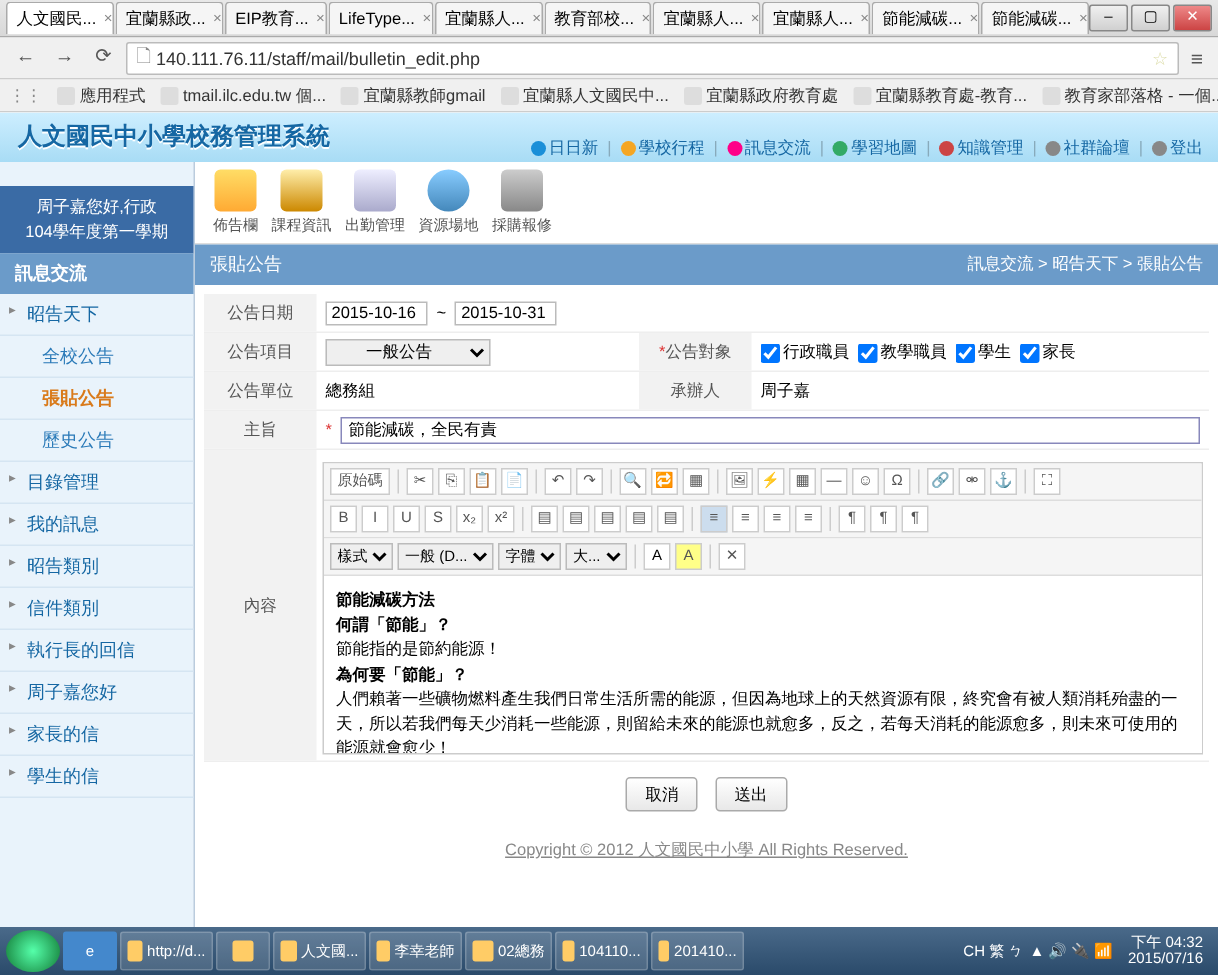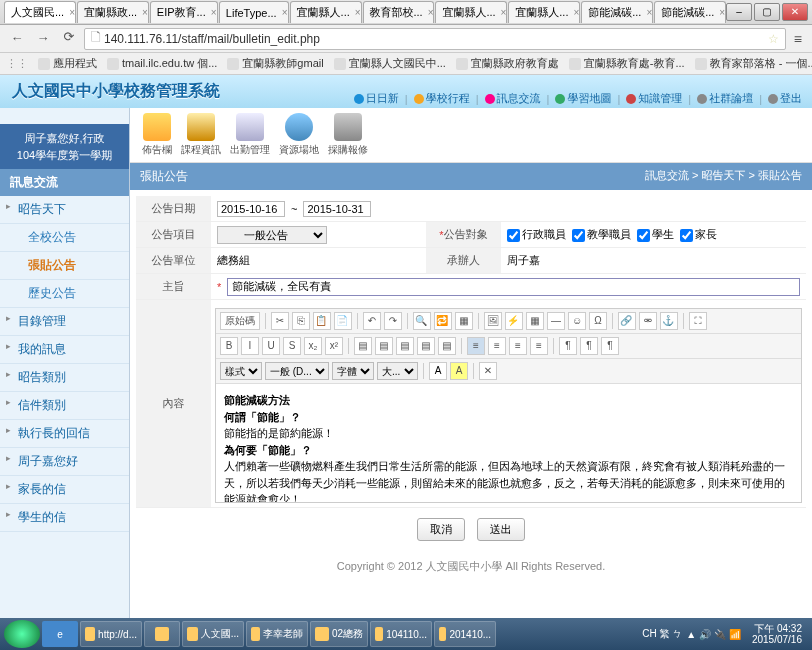--- a/index.html
+++ b/index.html
@@ -71,21 +71,21 @@
 .ed-btn.active { background: #cde; }
 .ed-sep { width: 1px; height: 16px; background: #ccc; margin: 0 2px; }
 .ed-sel { border: 1px solid #bbb; font-size: 10px; height: 18px; }
 .ed-body { padding: 8px; font-size: 11px; line-height: 1.5; height: 118px; overflow: auto; background: #fff; }
 .ed-body b { font-weight: bold; }
 .ed-status { background: #f5f5f5; border-top: 1px solid #ddd; padding: 3px 6px; font-size: 10px; color: #888; }
 
 .btn-row { text-align: center; padding: 10px; }
 .btn { border: 1px solid #aaa; background: linear-gradient(#fff,#e8e8e8); padding: 3px 12px; font-size: 11px; border-radius: 3px; margin: 0 4px; cursor: pointer; }
 
-.footer { text-align: center; font-size: 11px; color: #888; padding: 8px; }
+.footer { text-align: center; font-size: 11px; color: #888; padding: 8px; text-decoration: underline; }
 
 
 .taskbar { position: absolute; bottom: 0; left: 0; right: 0; height: 32px; background: linear-gradient(#4a6a8a,#2a4a6a); display: flex; align-items: center; padding: 0 4px; gap: 2px; }
 .task-btn { height: 26px; min-width: 36px; border-radius: 2px; display: flex; align-items: center; justify-content: center; padding: 0 4px; font-size: 10px; color: #fff; }
 .start { width: 36px; height: 28px; background: radial-gradient(circle,#5fa,#173); border-radius: 50%; }
 .task-item { background: rgba(255,255,255,.15); border: 1px solid rgba(255,255,255,.2); gap: 3px; max-width: 62px; overflow: hidden; white-space: nowrap; }
 .task-tray { margin-left: auto; display: flex; align-items: center; gap: 4px; color: #fff; font-size: 10px; }
 .tray-time { text-align: right; line-height: 1.1; padding: 0 6px; }
 </style>
 </head>

